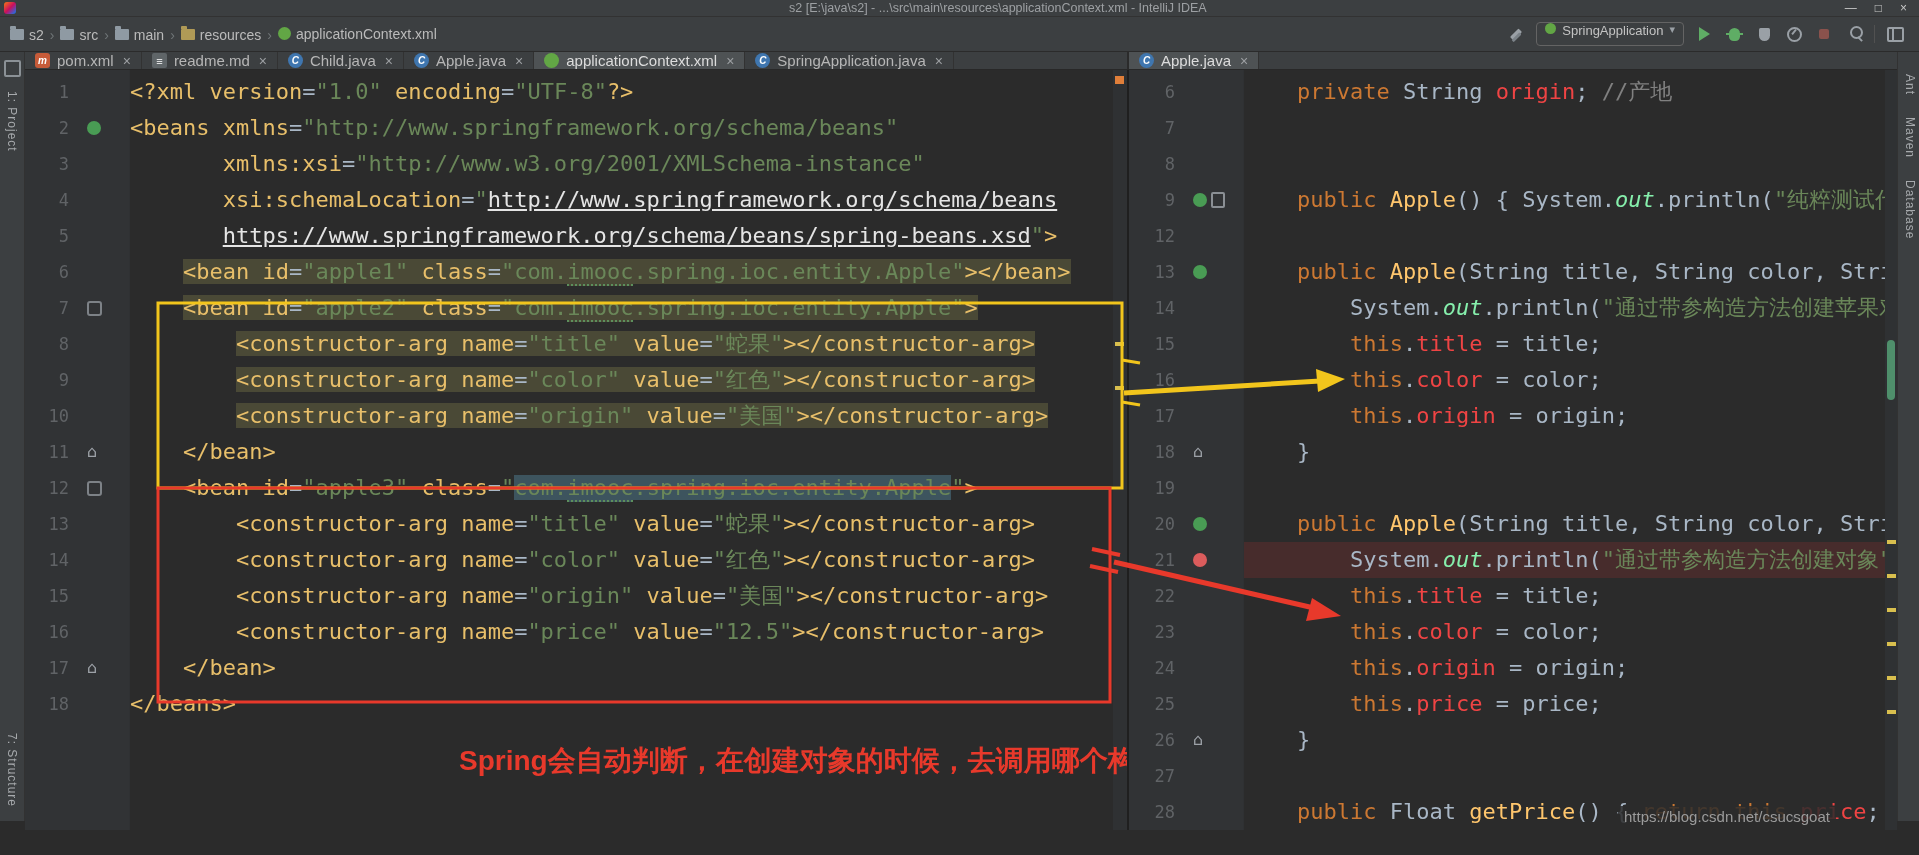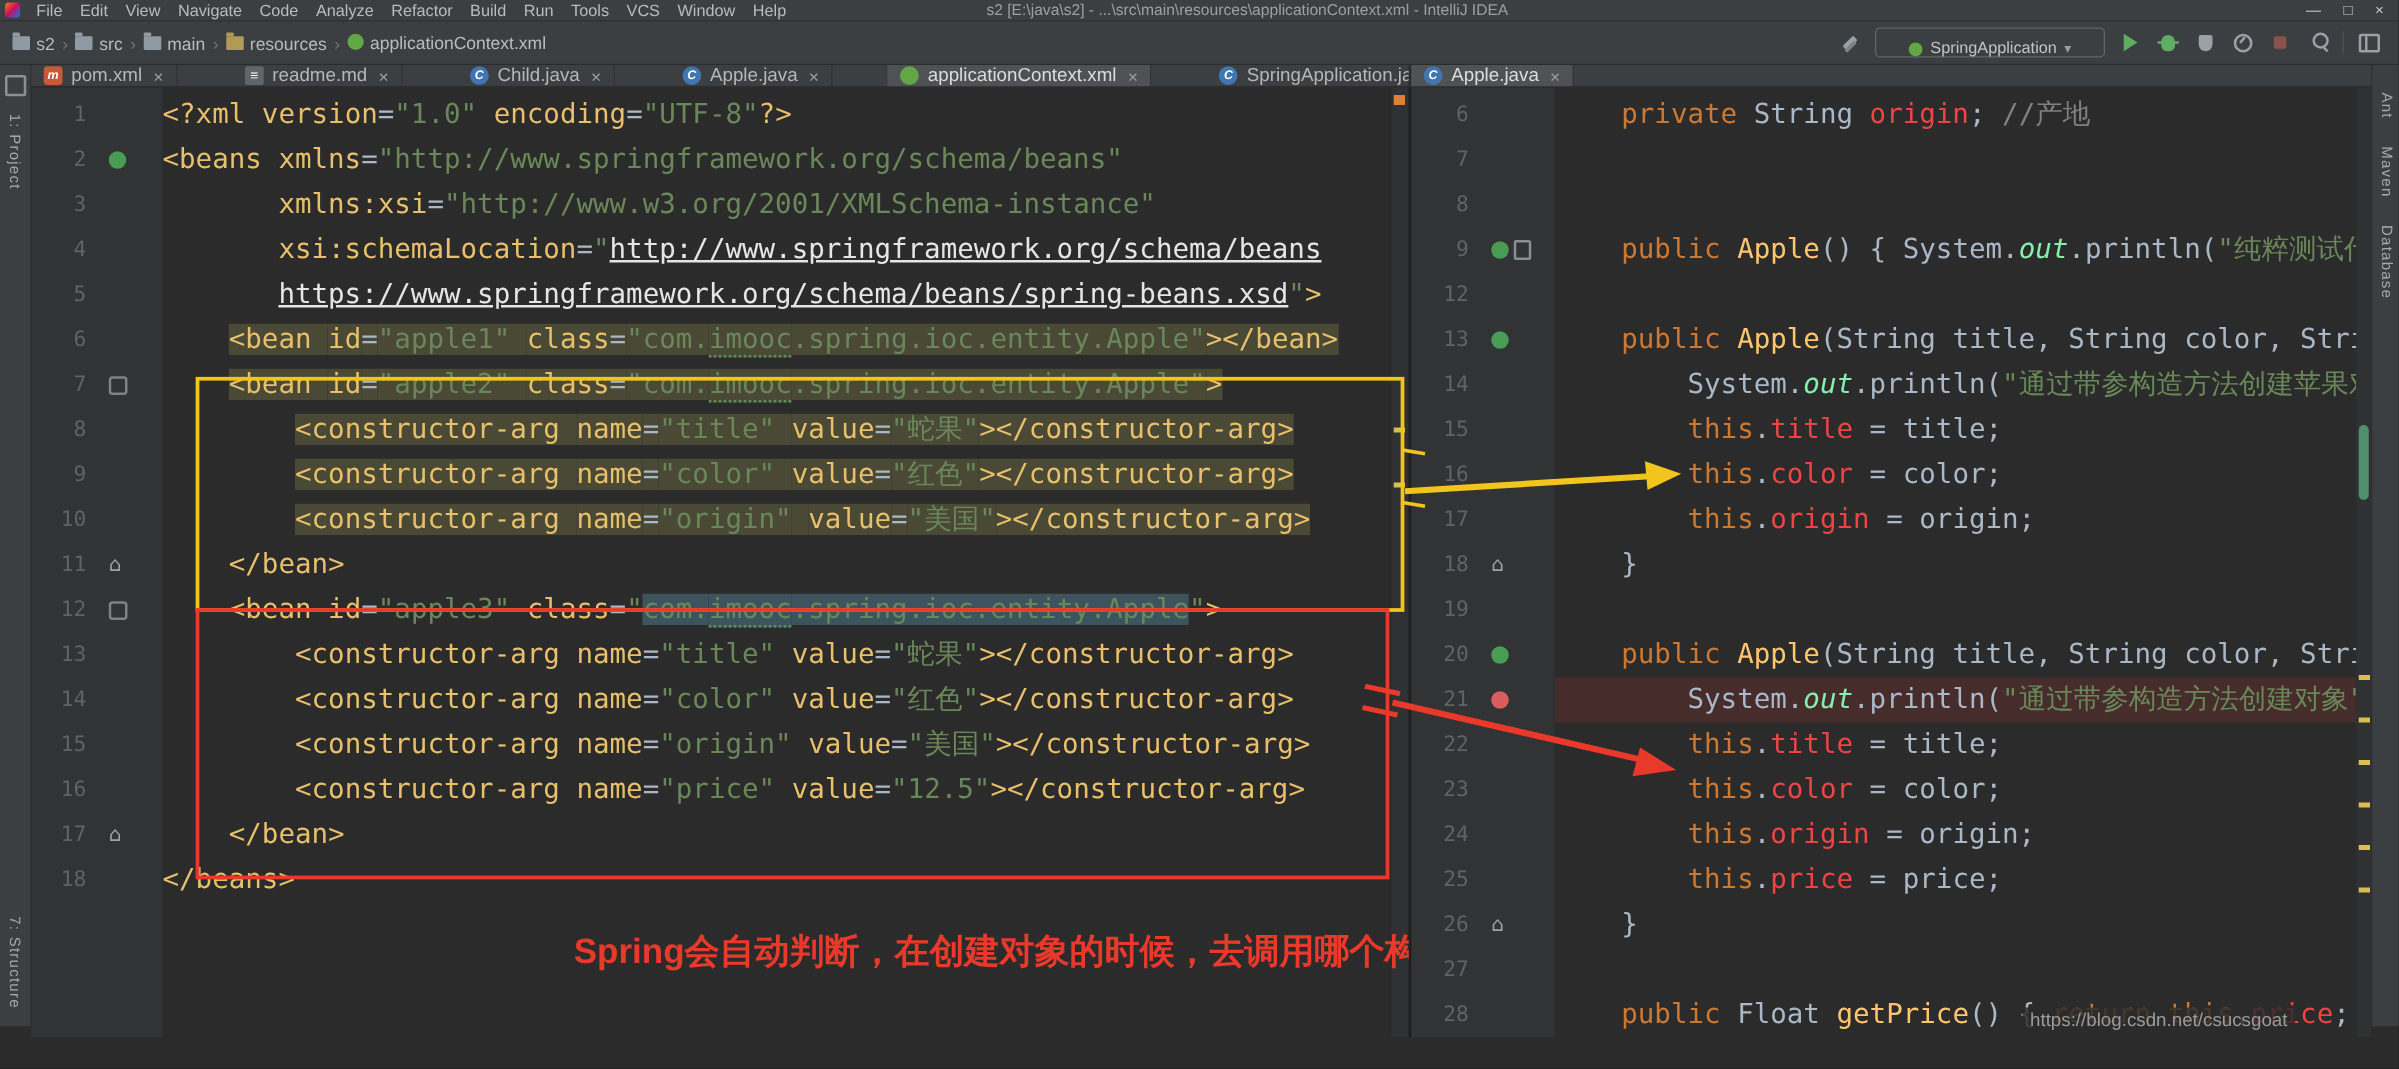--- a/index.html
+++ b/index.html
@@ -21,21 +21,21 @@
   .bc-sep{color:#6f7577;padding:0 4px;}
   .bc-icon{display:inline-block;width:14px;height:11px;position:relative;flex:none;}
   .bc-icon.folder,.bc-icon.project,.bc-icon.folder-resources{background:#8f9aa3;border-radius:1px;}
   .bc-icon.folder::before,.bc-icon.project::before,.bc-icon.folder-resources::before{
       content:"";position:absolute;top:-3px;left:0;width:6px;height:3px;background:#8f9aa3;border-radius:1px 1px 0 0;}
   .bc-icon.folder-resources{background:#b09a56;}
   .bc-icon.folder-resources::before{background:#b09a56;}
   .bc-icon.spring-file{width:13px;height:13px;border-radius:50%;background:#62a645;}
   .nav-right{margin-left:auto;display:flex;align-items:center;gap:10px;padding-right:6px;}
   .run-combo{height:22px;border:1px solid #646464;border-radius:4px;background:#3c3f41;display:flex;
-             align-items:flex-end;gap:6px;padding:0 26px;font-size:13px;color:#c3c3c3;}
+             align-items:flex-start;gap:6px;padding:0 8px;font-size:13px;color:#c3c3c3;}
   .combo-spring{width:11px;height:11px;border-radius:50%;background:#62a645;display:inline-block;}
   .combo-caret{color:#9aa0a6;font-size:11px;}
   
   .tbi{width:20px;height:20px;display:inline-flex;align-items:center;justify-content:center;position:relative;}
   .tbi-hammer::before{content:"";width:12px;height:5px;background:#9aa0a6;transform:rotate(-45deg);border-radius:1px;}
   .tbi-hammer::after{content:"";position:absolute;width:3px;height:11px;background:#7b8288;transform:rotate(45deg) translate(2px,2px);border-radius:1px;}
   .tbi-run::before{content:"";border-left:11px solid #5fad65;border-top:7px solid transparent;border-bottom:7px solid transparent;}
   .tbi-debug::before{content:"";width:11px;height:13px;background:#5fad65;border-radius:6px 6px 5px 5px;}
   .tbi-debug::after{content:"";position:absolute;width:17px;height:2px;background:#5fad65;top:9px;}
   .tbi-coverage::before{content:"";width:11px;height:13px;background:#9aa0a6;border-radius:2px 2px 7px 7px;}
@@ -53,21 +53,21 @@
   .strip.left{width:24px;border-right:1px solid #323232;}
   .strip.right{width:23px;border-left:1px solid #323232;}
   .strip-icon{width:13px;height:13px;margin-top:8px;border:2px solid #8b9196;border-radius:2px;}
   .vlabel{writing-mode:vertical-rl;font-size:12px;color:#a7aaad;letter-spacing:1px;white-space:nowrap;}
   .vlabel.top{margin-top:14px;}
   .vlabel.bottom{margin-top:auto;margin-bottom:14px;}
   .strip.right .vlabel{margin-top:22px;}
   .center{display:flex;flex-direction:column;width:1872px;}
   
   .tabbars{height:36px;background:#3c3f41;display:flex;border-bottom:1px solid #282828;}
-  .tabgroup{display:flex;align-items:stretch;gap:44px;}
+  .tabgroup{display:flex;align-items:stretch;}
   .tabgroup.left{width:1102px;flex:none;}
   .tabgroup.right{flex:1;border-left:2px solid #2b2b2b;}
   .tab{display:flex;align-items:center;gap:7px;padding:0 10px;font-size:15px;color:#b6b6b6;
        border-right:1px solid #323232;white-space:nowrap;}
   .tab.active{background:#4e5254;color:#dcdcdc;}
   .tab-close{color:#9da0a3;font-size:14px;margin-left:2px;}
   .fi{display:inline-flex;width:15px;height:15px;align-items:center;justify-content:center;
       border-radius:50%;font-size:10px;font-weight:bold;color:#fff;flex:none;}
   .fi-class{background:#3f76af;}
   .fi-class::after{content:"C";}
@@ -118,35 +118,20 @@
              background:rgba(43,43,43,.85);padding:2px 6px;z-index:30;white-space:nowrap;}
   .overlay{position:absolute;left:0;top:0;width:1919px;height:855px;pointer-events:none;z-index:40;}
 </style>
 </head>
 <body>
 
 <div class="window">
 
   <div class="titlebar">
     <span class="app-icon"></span>
-    <nav class="menus" id="menu-bar">
-        <span class="menu-item">File</span>
-        <span class="menu-item">Edit</span>
-        <span class="menu-item">View</span>
-        <span class="menu-item">Navigate</span>
-        <span class="menu-item">Code</span>
-        <span class="menu-item">Analyze</span>
-        <span class="menu-item">Refactor</span>
-        <span class="menu-item">Build</span>
-        <span class="menu-item">Run</span>
-        <span class="menu-item">Tools</span>
-        <span class="menu-item">VCS</span>
-        <span class="menu-item">Window</span>
-        <span class="menu-item">Help</span>
-      </nav>
     <div class="win-title">s2 [E:\java\s2] - ...\src\main\resources\applicationContext.xml - IntelliJ IDEA</div>
     <div class="win-controls">
       <span>—</span>
       <span>□</span>
       <span>×</span>
     </div>
   </div>
 
   <div class="navbar">
     <div id="breadcrumbs"><span class="bc-item">

